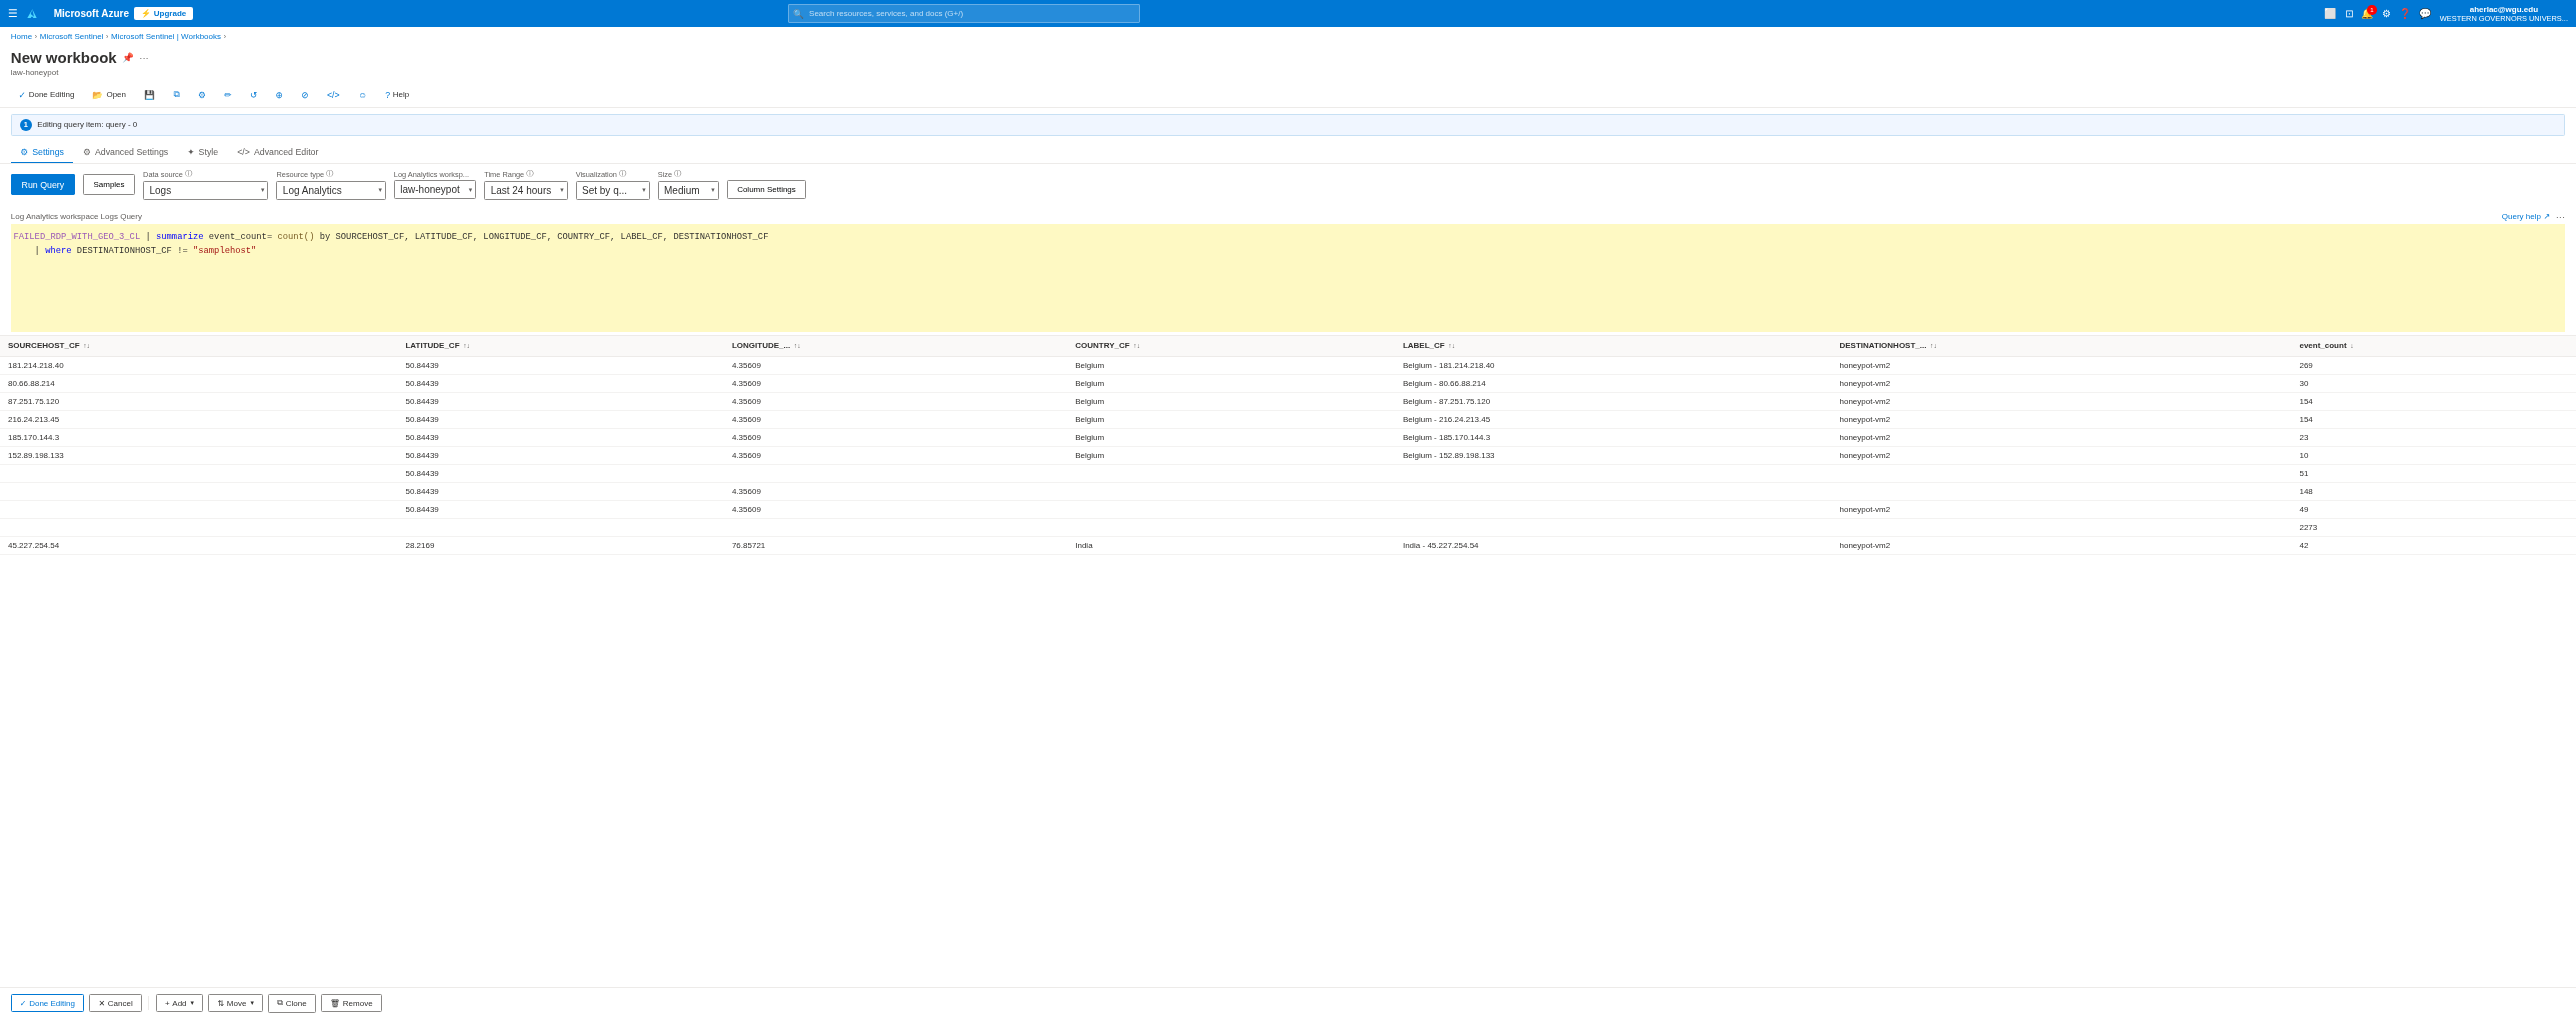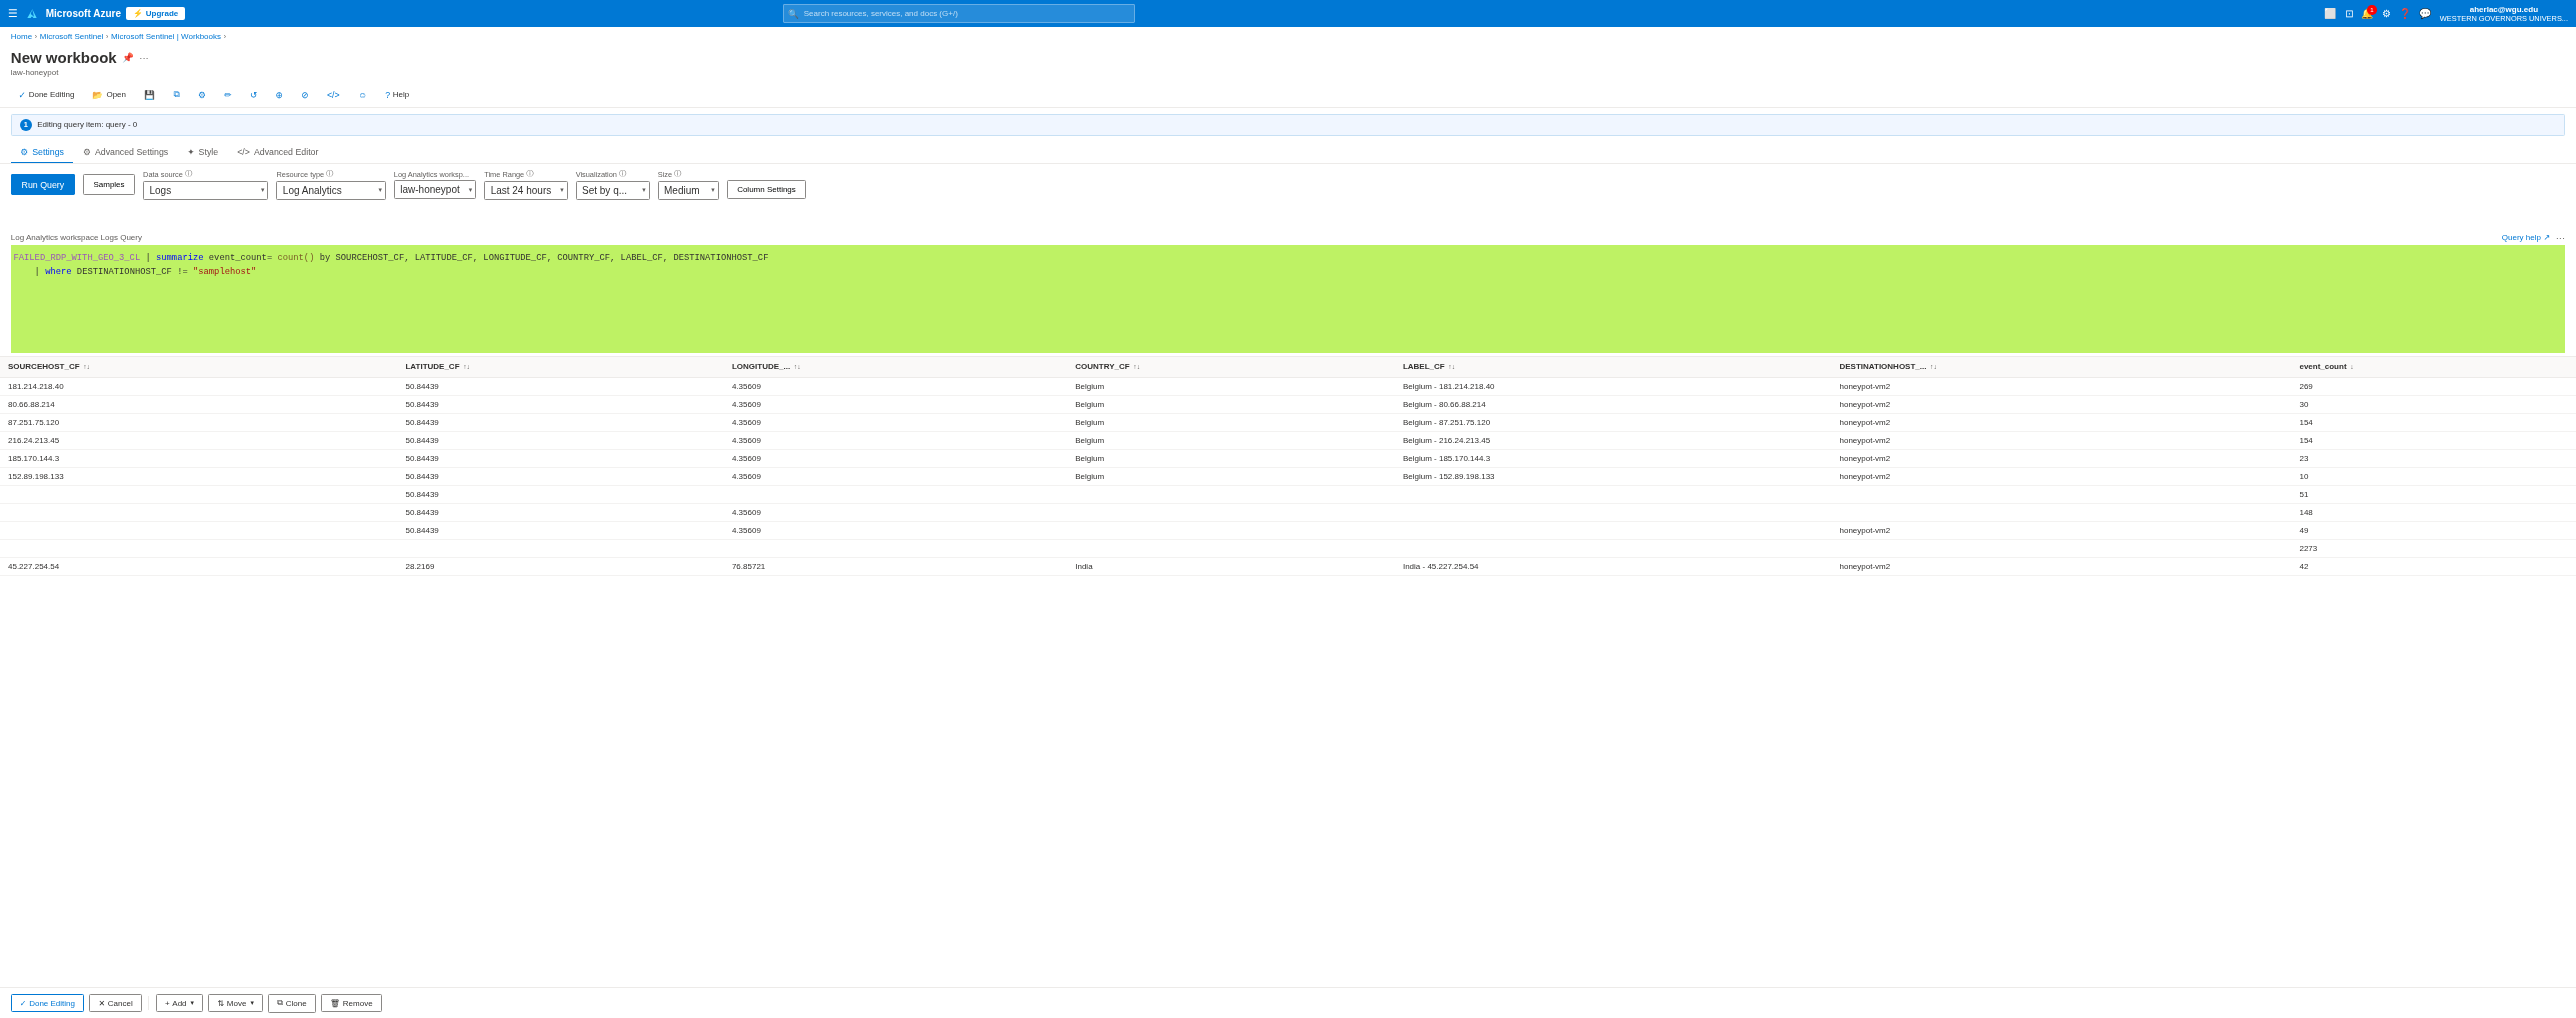--- a/index.html
+++ b/index.html
@@ -8,21 +8,21 @@
     
     .top-nav {
       background: #0078d4;
       height: 27px;
       display: flex;
       align-items: center;
       padding: 0 8px;
       gap: 5.4px;
     }
     .hamburger-icon { color: #fff; font-size: 10.8px; cursor: pointer; margin-right: 2.7px; }
-    .azure-logo { display: flex; align-items: center; gap: 8px; color: #fff; font-size: 10px; font-weight: 600; }
+    .azure-logo { display: flex; align-items: center; gap: 16px; color: #fff; font-size: 10px; font-weight: 600; }
     .upgrade-btn {
       background: #fff;
       color: #0078d4;
       border: none;
       border-radius: 2px;
       padding: 2px 6.8px;
       font-size: 8px;
       font-weight: 600;
       cursor: pointer;
       display: flex;
@@ -204,42 +204,41 @@
       padding: 3.4px 9.5px;
       font-size: 8px;
       cursor: pointer;
       height: 19px;
     }
 
     
     .query-editor-section {
       padding: 2.7px 10.8px;
       border-bottom: 0.7px solid #edebe9;
-      margin-top: 21px;
     }
     .query-editor-header {
       display: flex;
       align-items: center;
       justify-content: space-between;
       padding: 2.7px 0;
     }
     .query-editor-label { font-size: 8px; color: #605e5c; }
     .query-help-link { font-size: 8px; color: #0078d4; cursor: pointer; text-decoration: none; display: flex; align-items: center; gap: 2.7px; }
     .query-editor-actions { display: flex; align-items: center; gap: 5.4px; }
     .query-code {
       font-family: 'Consolas', 'Courier New', monospace;
       font-size: 8.8px;
       padding: 5.4px 0;
       line-height: 1.6;
       color: #323130;
     }
     .kql-keyword { color: #0000ff; }
     .kql-function { color: #795e26; }
     .kql-string { color: #a31515; }
-    .query-text { background: #bef264; min-height: 108px; padding: 5.4px 2.7px; }
+    .query-text { background: #fef9c3; min-height: 108px; padding: 5.4px 2.7px; }
 
     
     .data-table-container {
       overflow-x: auto;
       margin: 0;
     }
     .data-table {
       width: 100%;
       border-collapse: collapse;
       font-size: 8px;

